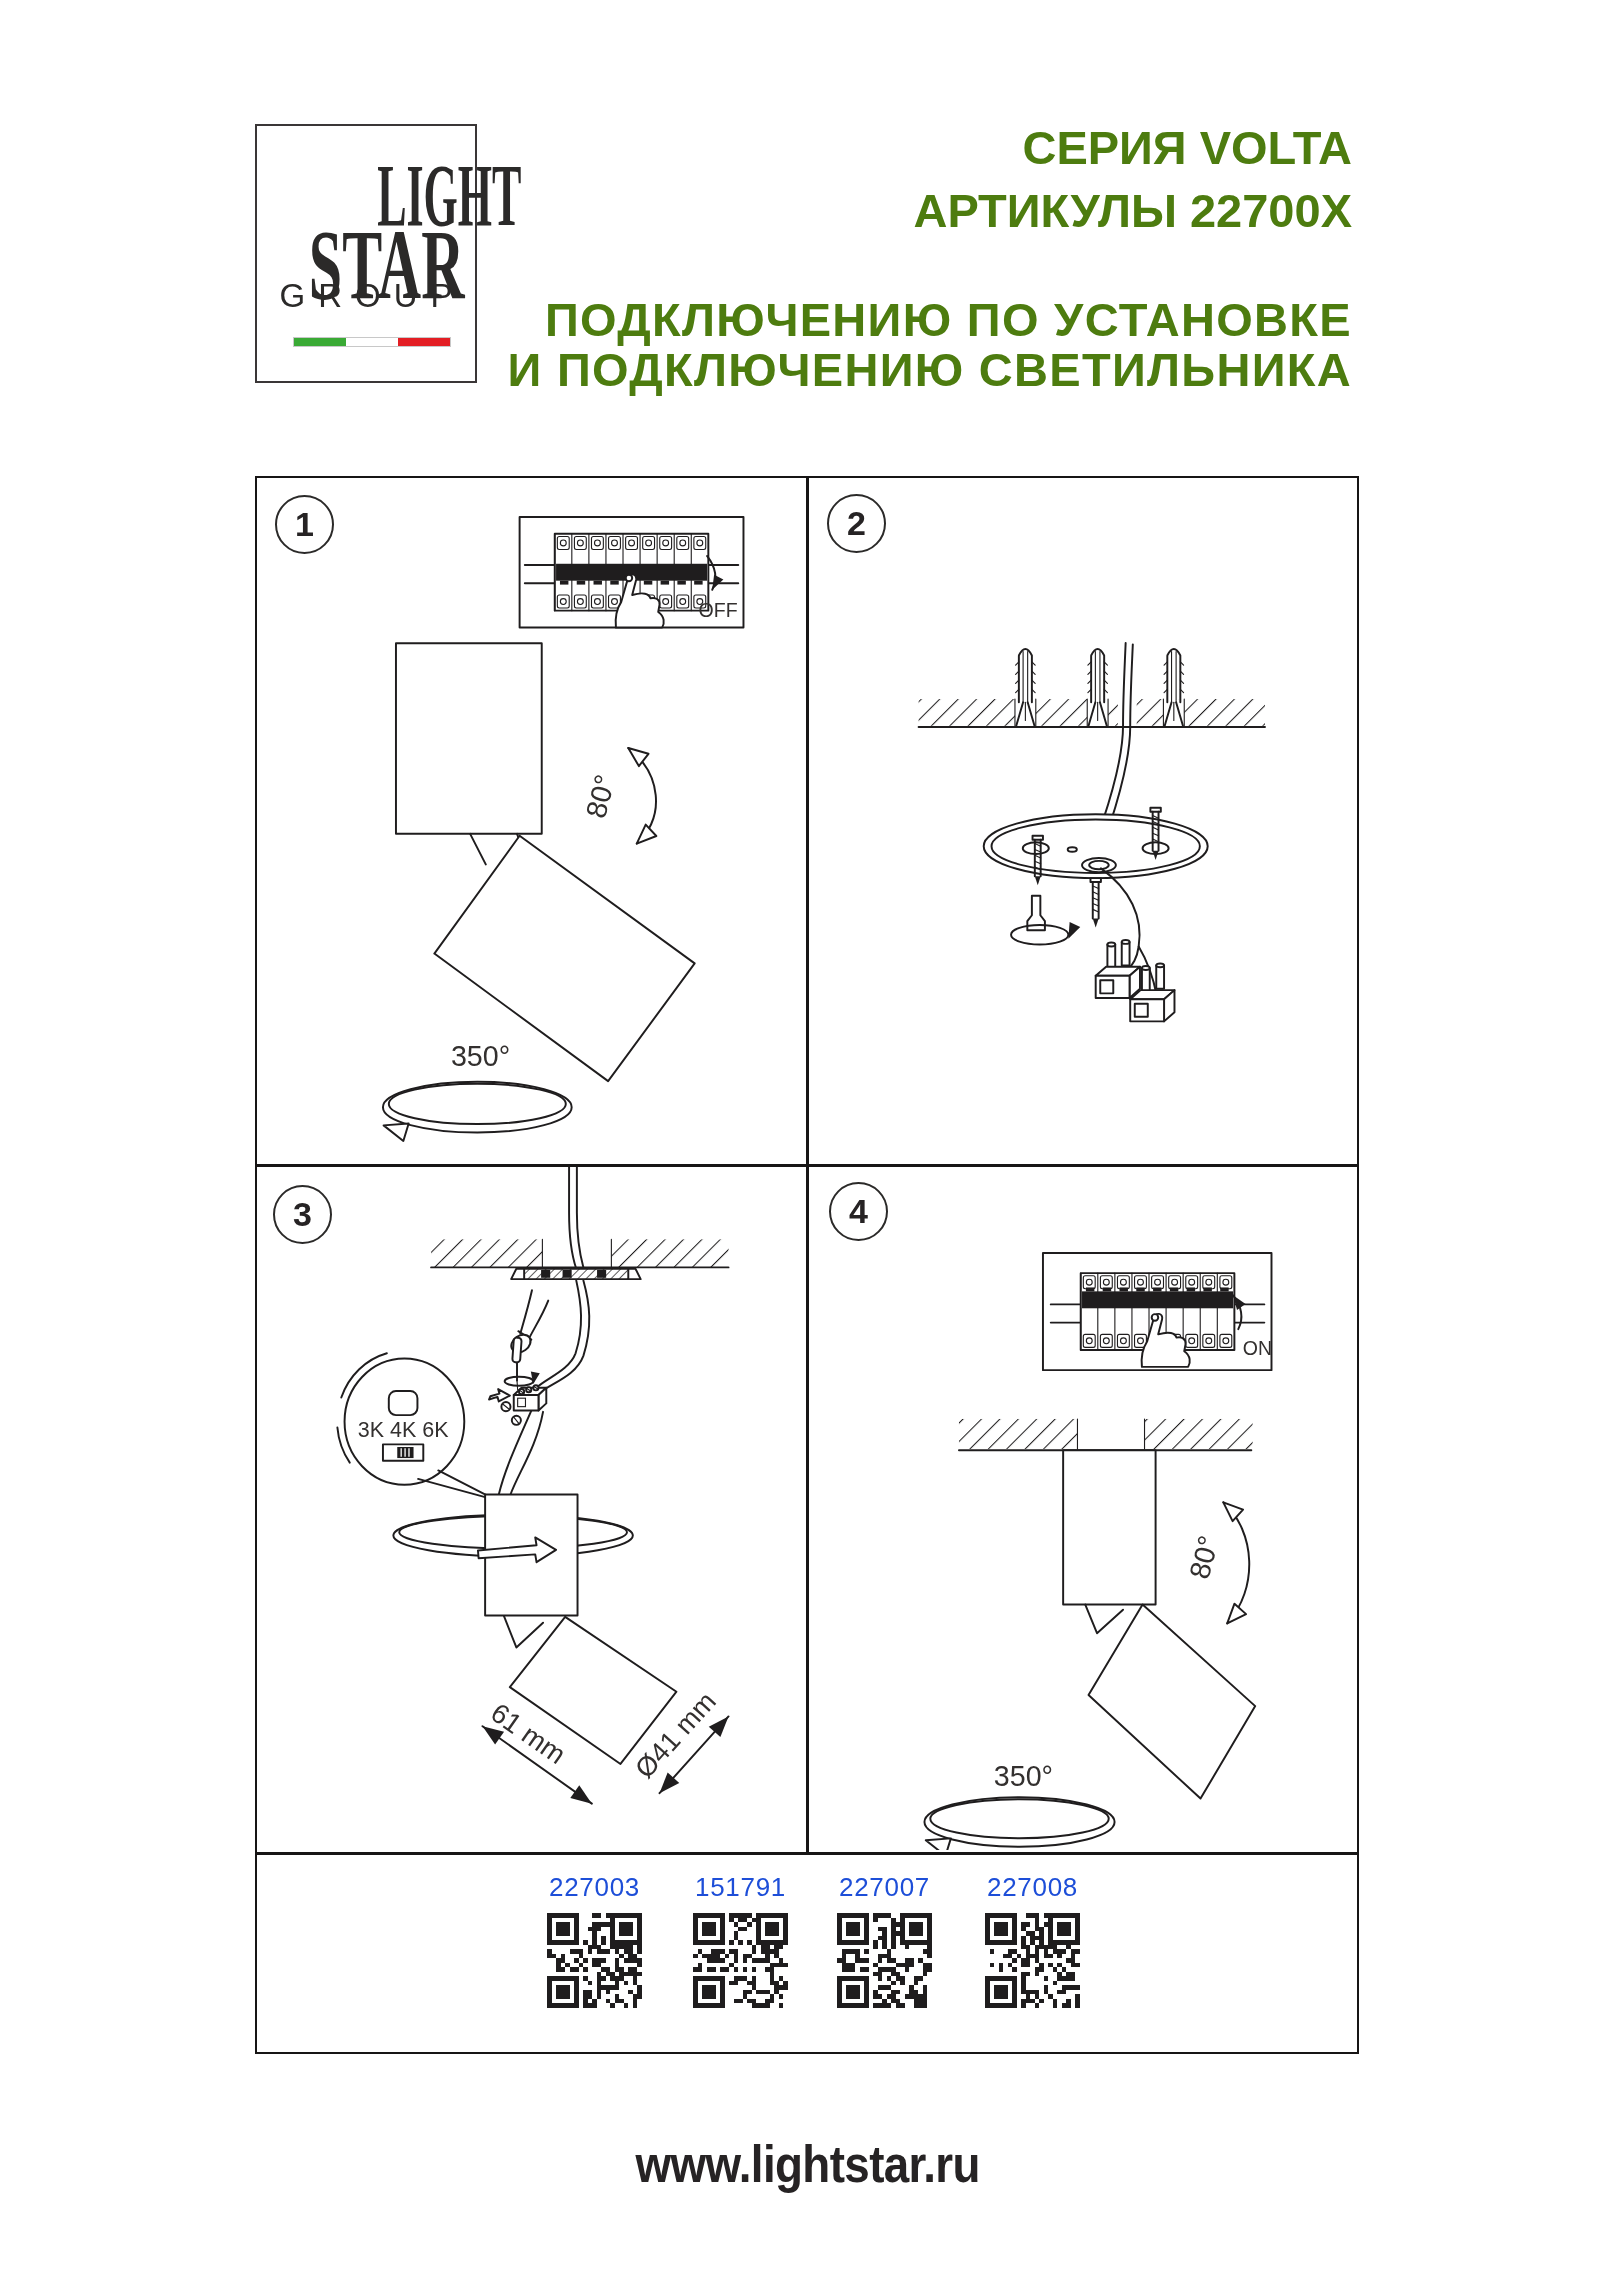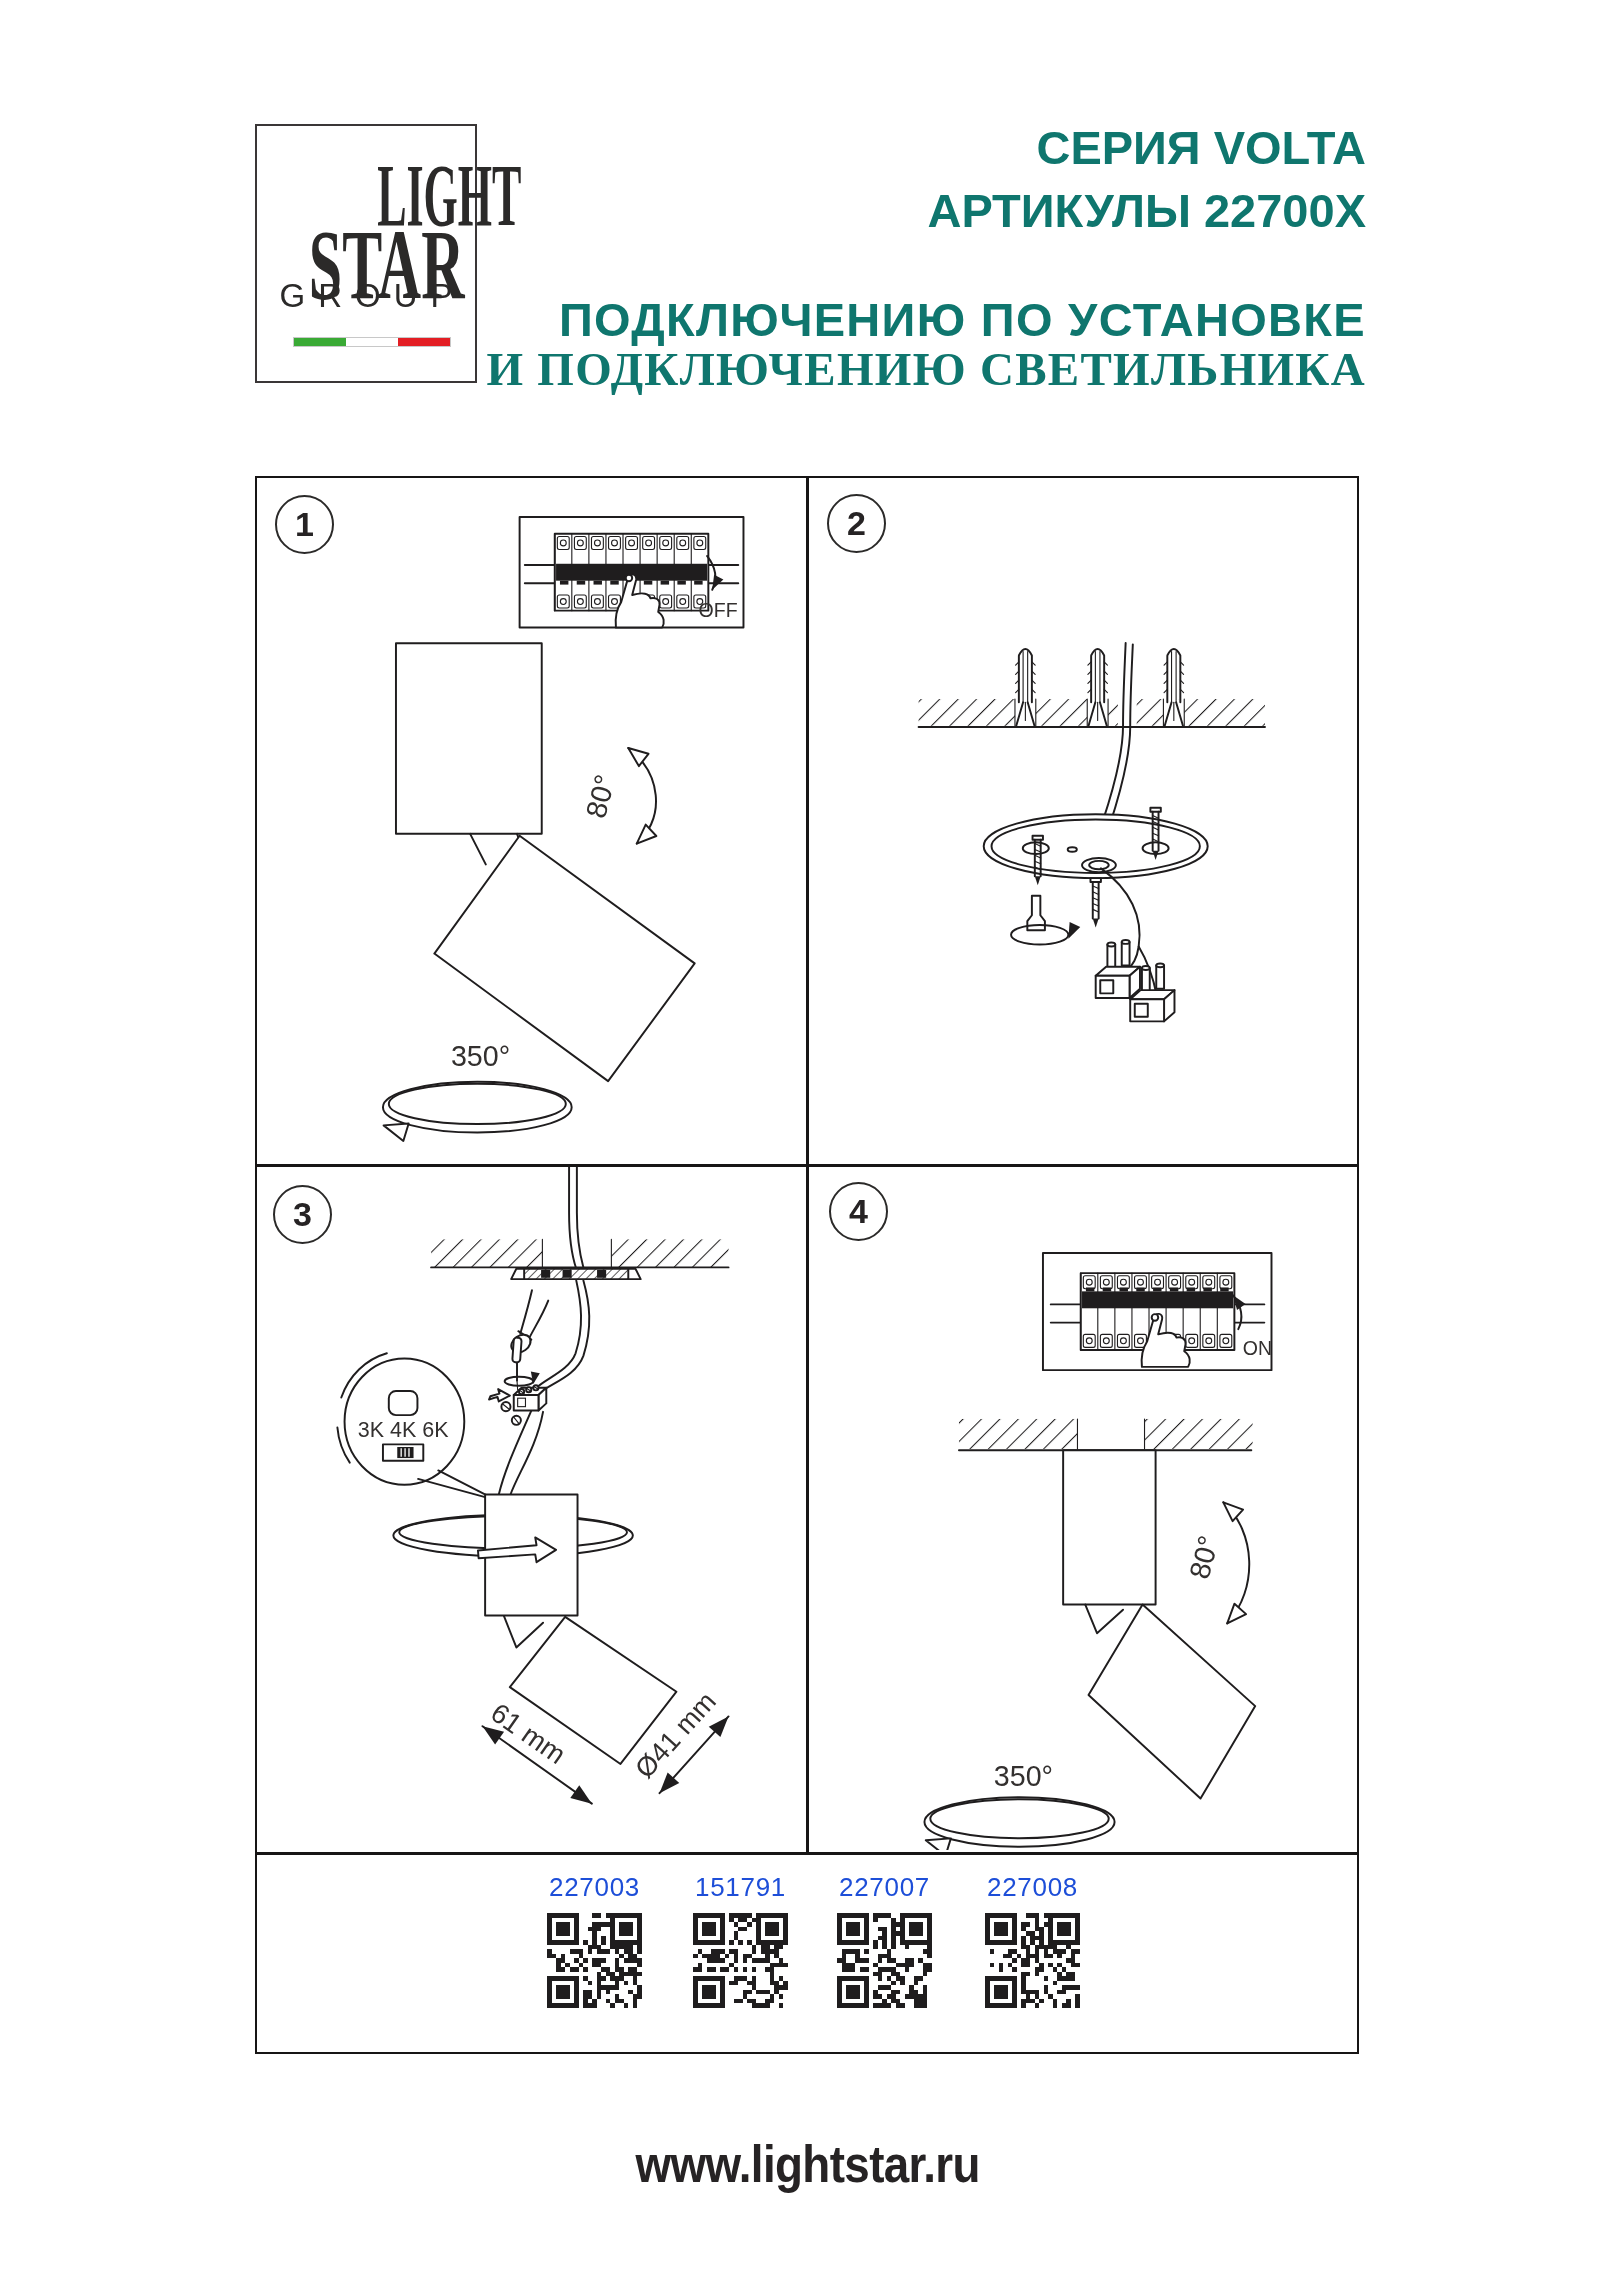--- a/index.html
+++ b/index.html
@@ -6,21 +6,21 @@
   .page{position:relative;width:1616px;height:2284px;background:#ffffff;overflow:hidden;
         font-family:"Liberation Sans",sans-serif;color:#262324;}
   .abs{position:absolute;}
   
   .logo-box{border:2px solid #3a3637;}
   .logo-serif{width:100%;text-align:center;font-family:"Liberation Serif",serif;font-weight:bold;color:#2b2a29;white-space:nowrap;}
   .logo-group{width:100%;text-align:center;font-family:"Liberation Sans",sans-serif;color:#2b2a29;white-space:nowrap;}
   .flag{display:flex;border:0.7px solid #c8c8c8;}
   .flag div{flex:1;height:100%;}
   
-  .hd{right:250px;text-align:center;font-weight:bold;white-space:nowrap;letter-spacing:0px;color:#0f766e;}
+  .hd{right:264px;text-align:center;font-weight:bold;white-space:nowrap;letter-spacing:0px;color:#4d7c0f;}
   
   .grid-border{border:2.6px solid #171515;}
   .divider{background:#171515;}
   .step-circle{width:55px;height:55px;border:2.3px solid #2b2a29;border-radius:50%;
                text-align:center;line-height:55px;font-size:34px;font-weight:bold;color:#262324;background:#fff;}
   
   .ln{fill:none;stroke:#1f1d1e;stroke-width:3;stroke-linecap:round;stroke-linejoin:round;}
   .lnw{fill:#ffffff;stroke:#1f1d1e;stroke-width:3;stroke-linejoin:round;stroke-linecap:round;}
   .lnt{fill:none;stroke:#1f1d1e;stroke-width:1.7;stroke-linecap:round;}
   .fillk{fill:#1f1d1e;stroke:none;}
@@ -47,21 +47,21 @@
     <div class="abs flag" style="left:36px;top:211px;width:156px;height:7.8px;">
       <div style="background:#3aaa35;"></div>
       <div style="background:#ffffff;"></div>
       <div style="background:#e31e24;"></div>
     </div>
   </div>
 
   <div class="abs hd" style="top:120px;font-size:47px;">СЕРИЯ VOLTA</div>
   <div class="abs hd" style="top:183px;font-size:47px;">АРТИКУЛЫ 22700X</div>
   <div class="abs hd" style="top:292px;font-size:47px;letter-spacing:1.3px;">ПОДКЛЮЧЕНИЮ ПО УСТАНОВКЕ</div>
-  <div class="abs hd" style="top:342px;font-size:47px;letter-spacing:1.3px;font-family:Liberation Serif, serif;">И ПОДКЛЮЧЕНИЮ СВЕТИЛЬНИКА</div>
+  <div class="abs hd" style="top:342px;font-size:47px;letter-spacing:1.3px;">И ПОДКЛЮЧЕНИЮ СВЕТИЛЬНИКА</div>
 
   <div class="abs grid-border" style="left:255px;top:476px;width:1104px;height:1578px;box-sizing:border-box;"></div>
   <div class="abs divider" style="left:806px;top:476px;width:2.6px;height:1379px;"></div>
   <div class="abs divider" style="left:255px;top:1164px;width:1104px;height:2.6px;"></div>
   <div class="abs divider" style="left:255px;top:1852px;width:1104px;height:2.6px;"></div>
 
   <div class="abs step-circle" style="left:275px;top:495px;"><span>1</span></div>
   <div class="abs step-circle" style="left:827px;top:494px;"><span>2</span></div>
   <div class="abs step-circle" style="left:273px;top:1185px;"><span>3</span></div>
   <div class="abs step-circle" style="left:829px;top:1182px;"><span>4</span></div>

